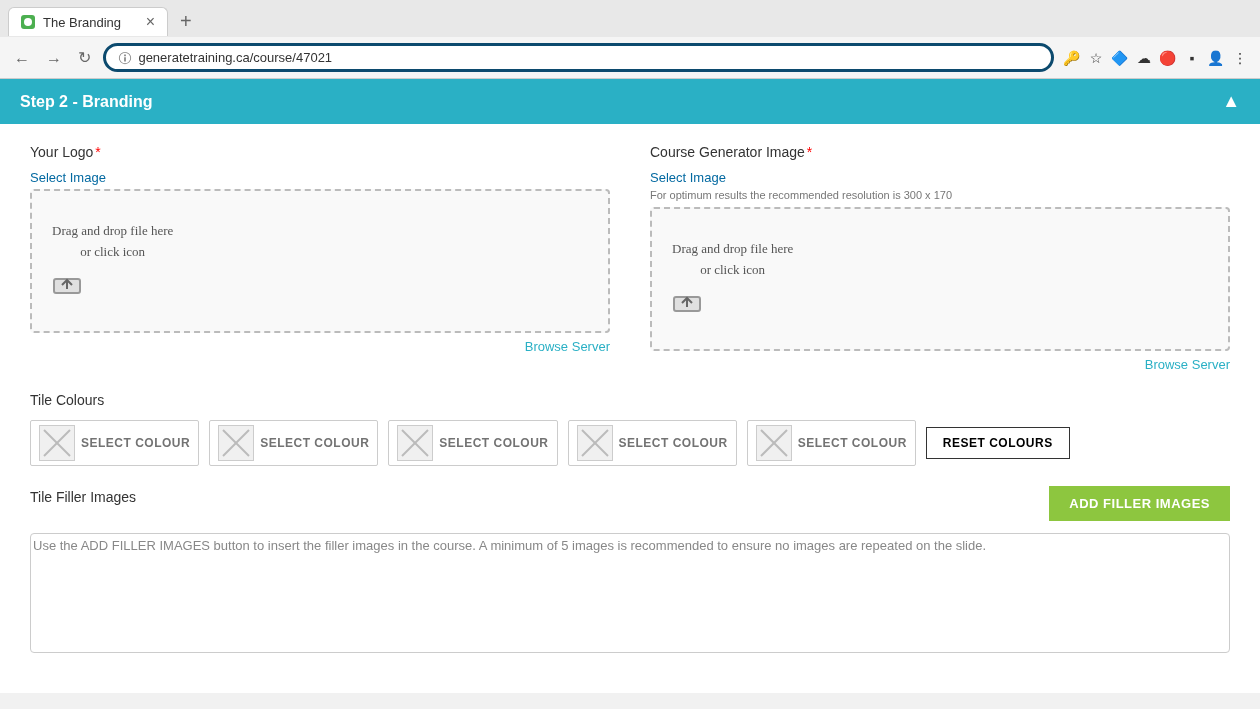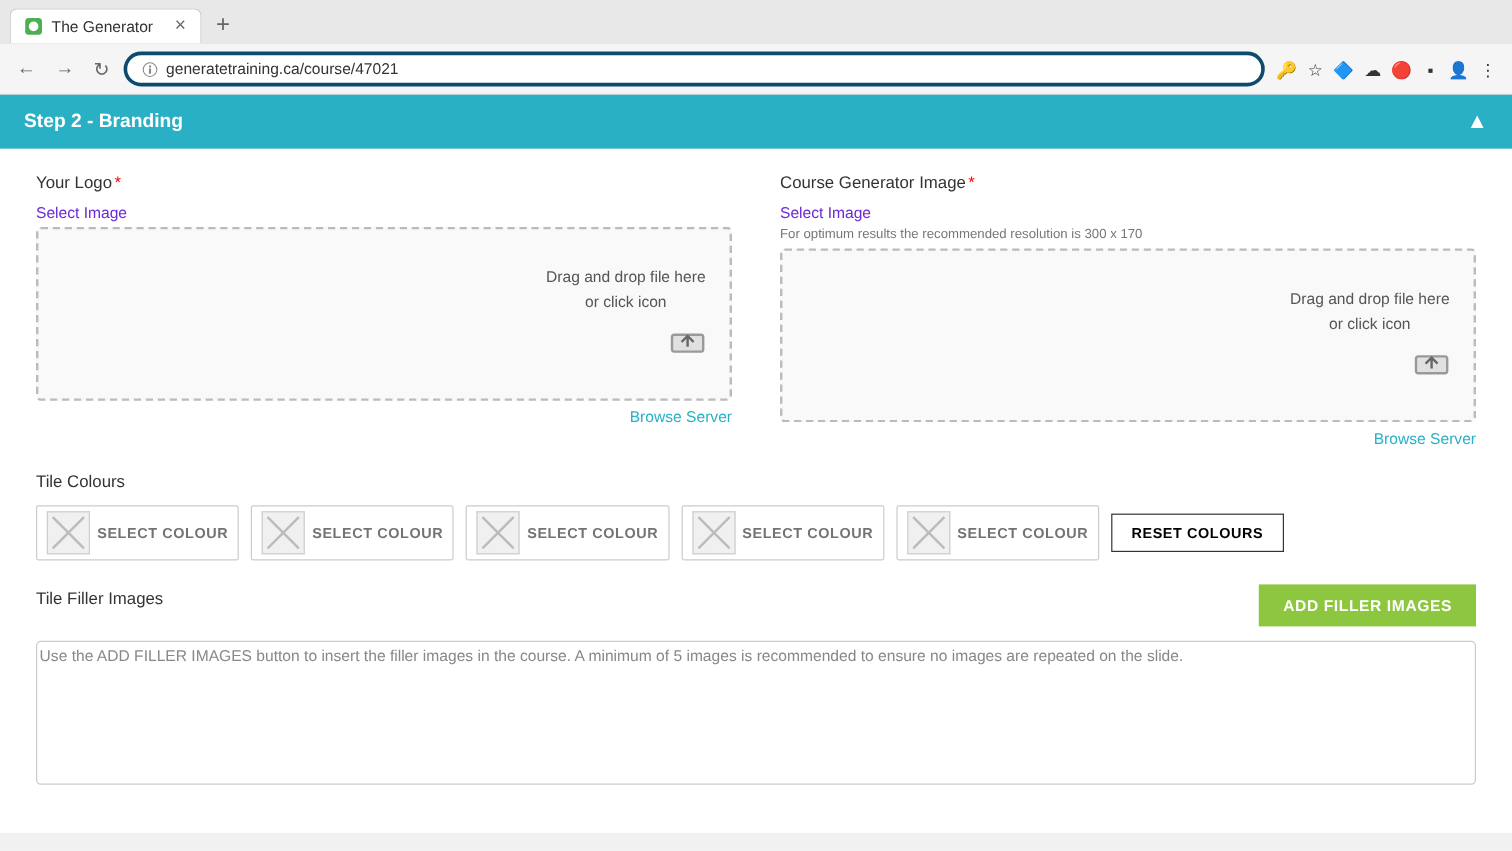--- a/index.html
+++ b/index.html
@@ -30,24 +30,24 @@
     .step-collapse-btn { color: #fff; font-size: 18px; cursor: pointer; }
 
     
     .section-content { padding: 20px 30px; background: #fff; }
 
     
     .image-row { display: flex; gap: 40px; margin-bottom: 20px; }
     .image-col { flex: 1; }
     .image-col-label { font-size: 14px; font-weight: normal; margin-bottom: 10px; }
     .required { color: red; margin-left: 2px; }
-    .select-image-label { font-size: 13px; color: #6d28d9; margin-bottom: 4px; }
+    .select-image-label { font-size: 13px; color: #0369a1; margin-bottom: 4px; }
     .resolution-hint { font-size: 11px; color: #777; margin-bottom: 6px; }
 
-    .dropzone { border: 2px dashed #bbb; border-radius: 4px; background: #f9f9f9; padding: 30px 20px; text-align: center; cursor: pointer; min-height: 100px; display: flex; flex-direction: column; align-items: flex-end; justify-content: center; gap: 8px; }
+    .dropzone { border: 2px dashed #bbb; border-radius: 4px; background: #f9f9f9; padding: 30px 20px; text-align: center; cursor: pointer; min-height: 100px; display: flex; flex-direction: column; align-items: flex-start; justify-content: center; gap: 8px; font-family: Liberation Serif, serif; }
     .dropzone-text { font-size: 13px; color: #555; line-height: 1.6; }
     .upload-icon { font-size: 24px; color: #666; }
     .browse-link { color: #2ab0c5; text-decoration: none; font-size: 13px; cursor: pointer; display: block; margin-top: 6px; text-align: right; }
     .browse-link-left { text-align: right; }
 
     
     .tile-colours-section { margin-bottom: 20px; }
     .section-label { font-size: 14px; font-weight: normal; margin-bottom: 12px; }
     .colour-row { display: flex; align-items: center; gap: 10px; flex-wrap: wrap; }
     .colour-item { display: flex; align-items: center; gap: 6px; cursor: pointer; border: 1px solid #ccc; padding: 4px 8px; border-radius: 2px; }
@@ -67,21 +67,21 @@
 
 <div class="browser-chrome">
 
   <div class="tab-bar">
     <div class="tab">
       <div class="favicon">
         <svg viewBox="0 0 10 10" fill="white">
             <circle cx="5" cy="5" r="4"></circle>
           </svg>
       </div>
-      <span>The Generator</span>
+      <span>The Branding</span>
       <span class="tab-close">×</span>
     </div>
     <button class="new-tab">+</button>
   </div>
 
   <div class="address-bar">
     <button class="nav-btn">←</button>
     <button class="nav-btn">→</button>
     <button class="nav-btn">↻</button>
     <div class="url-bar">

